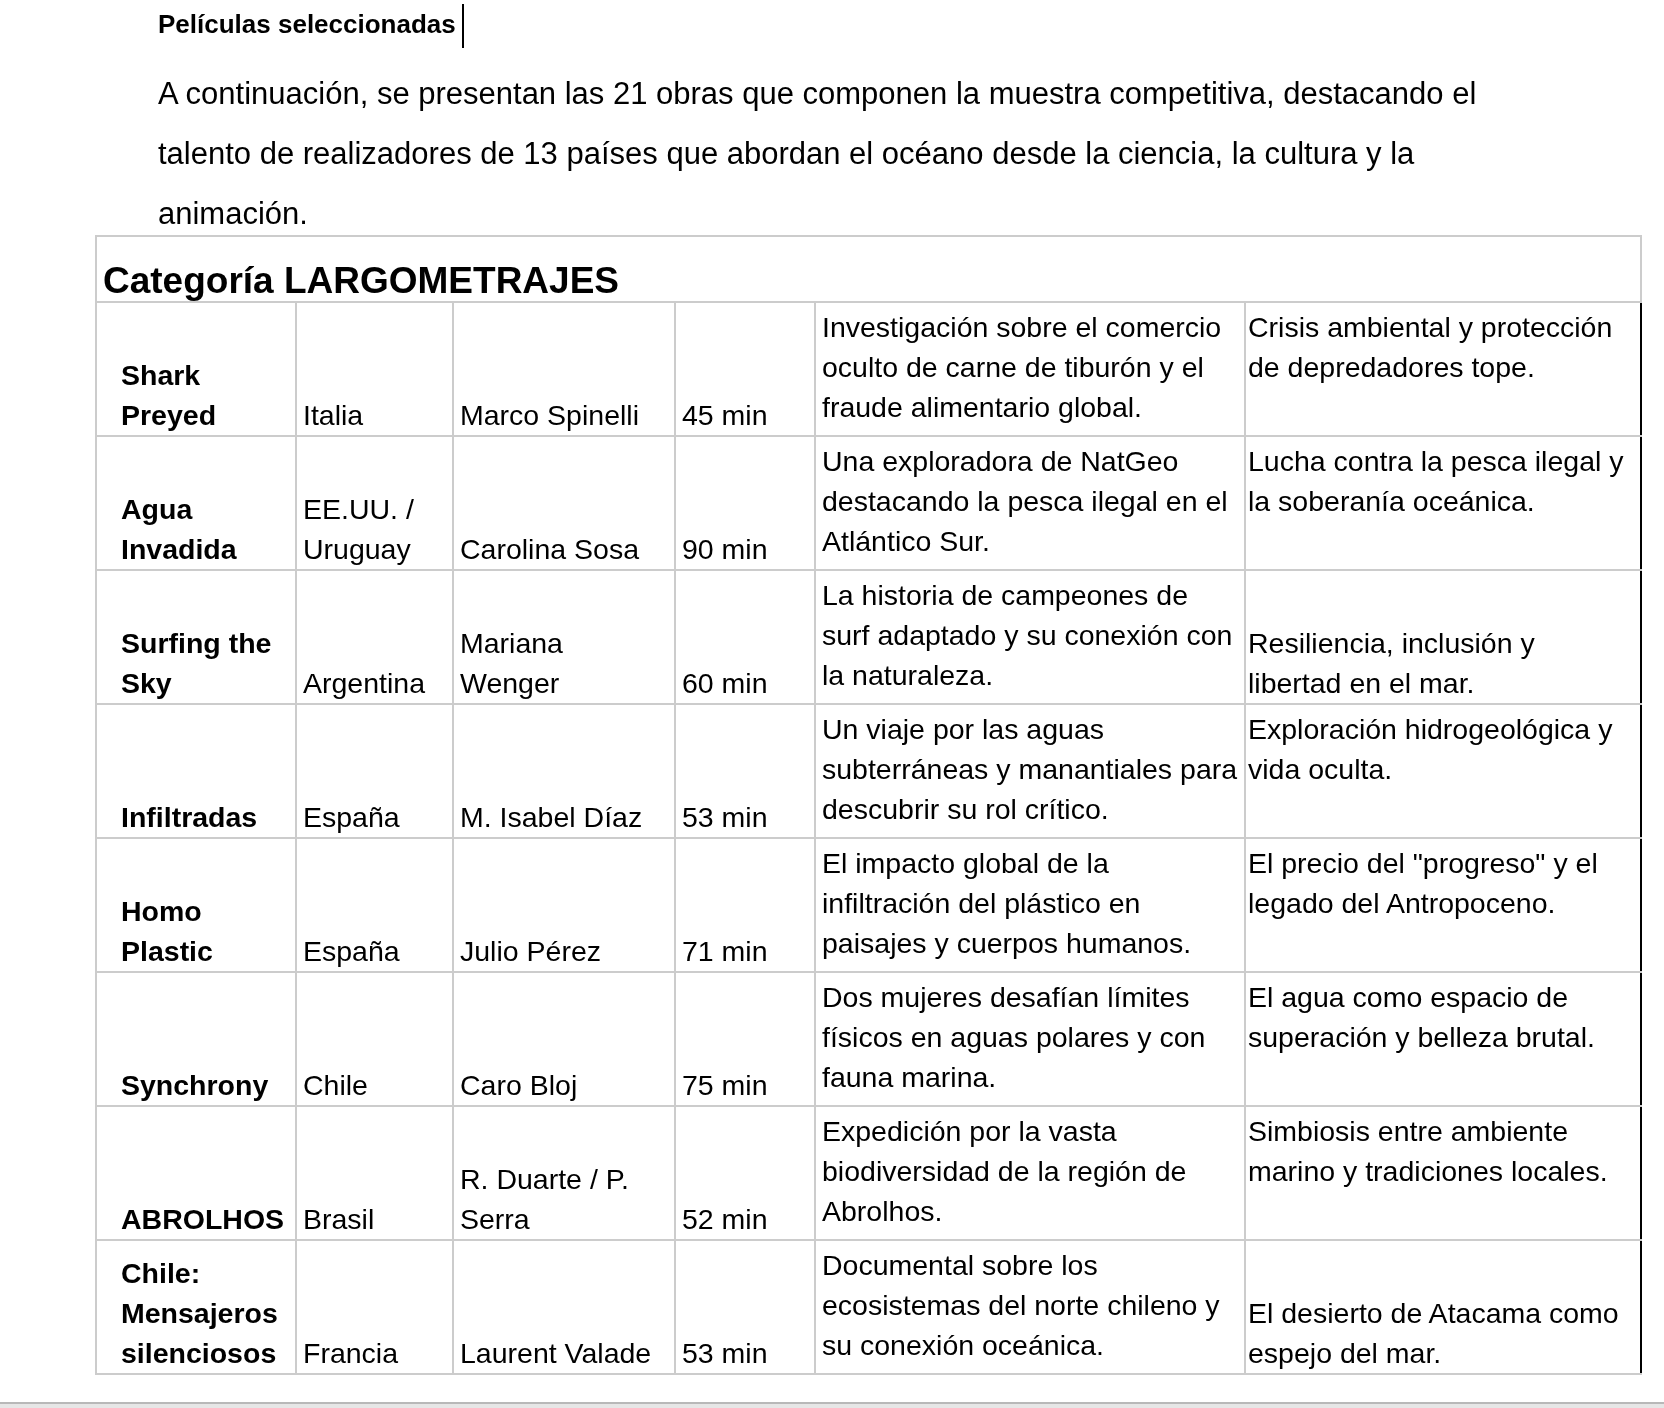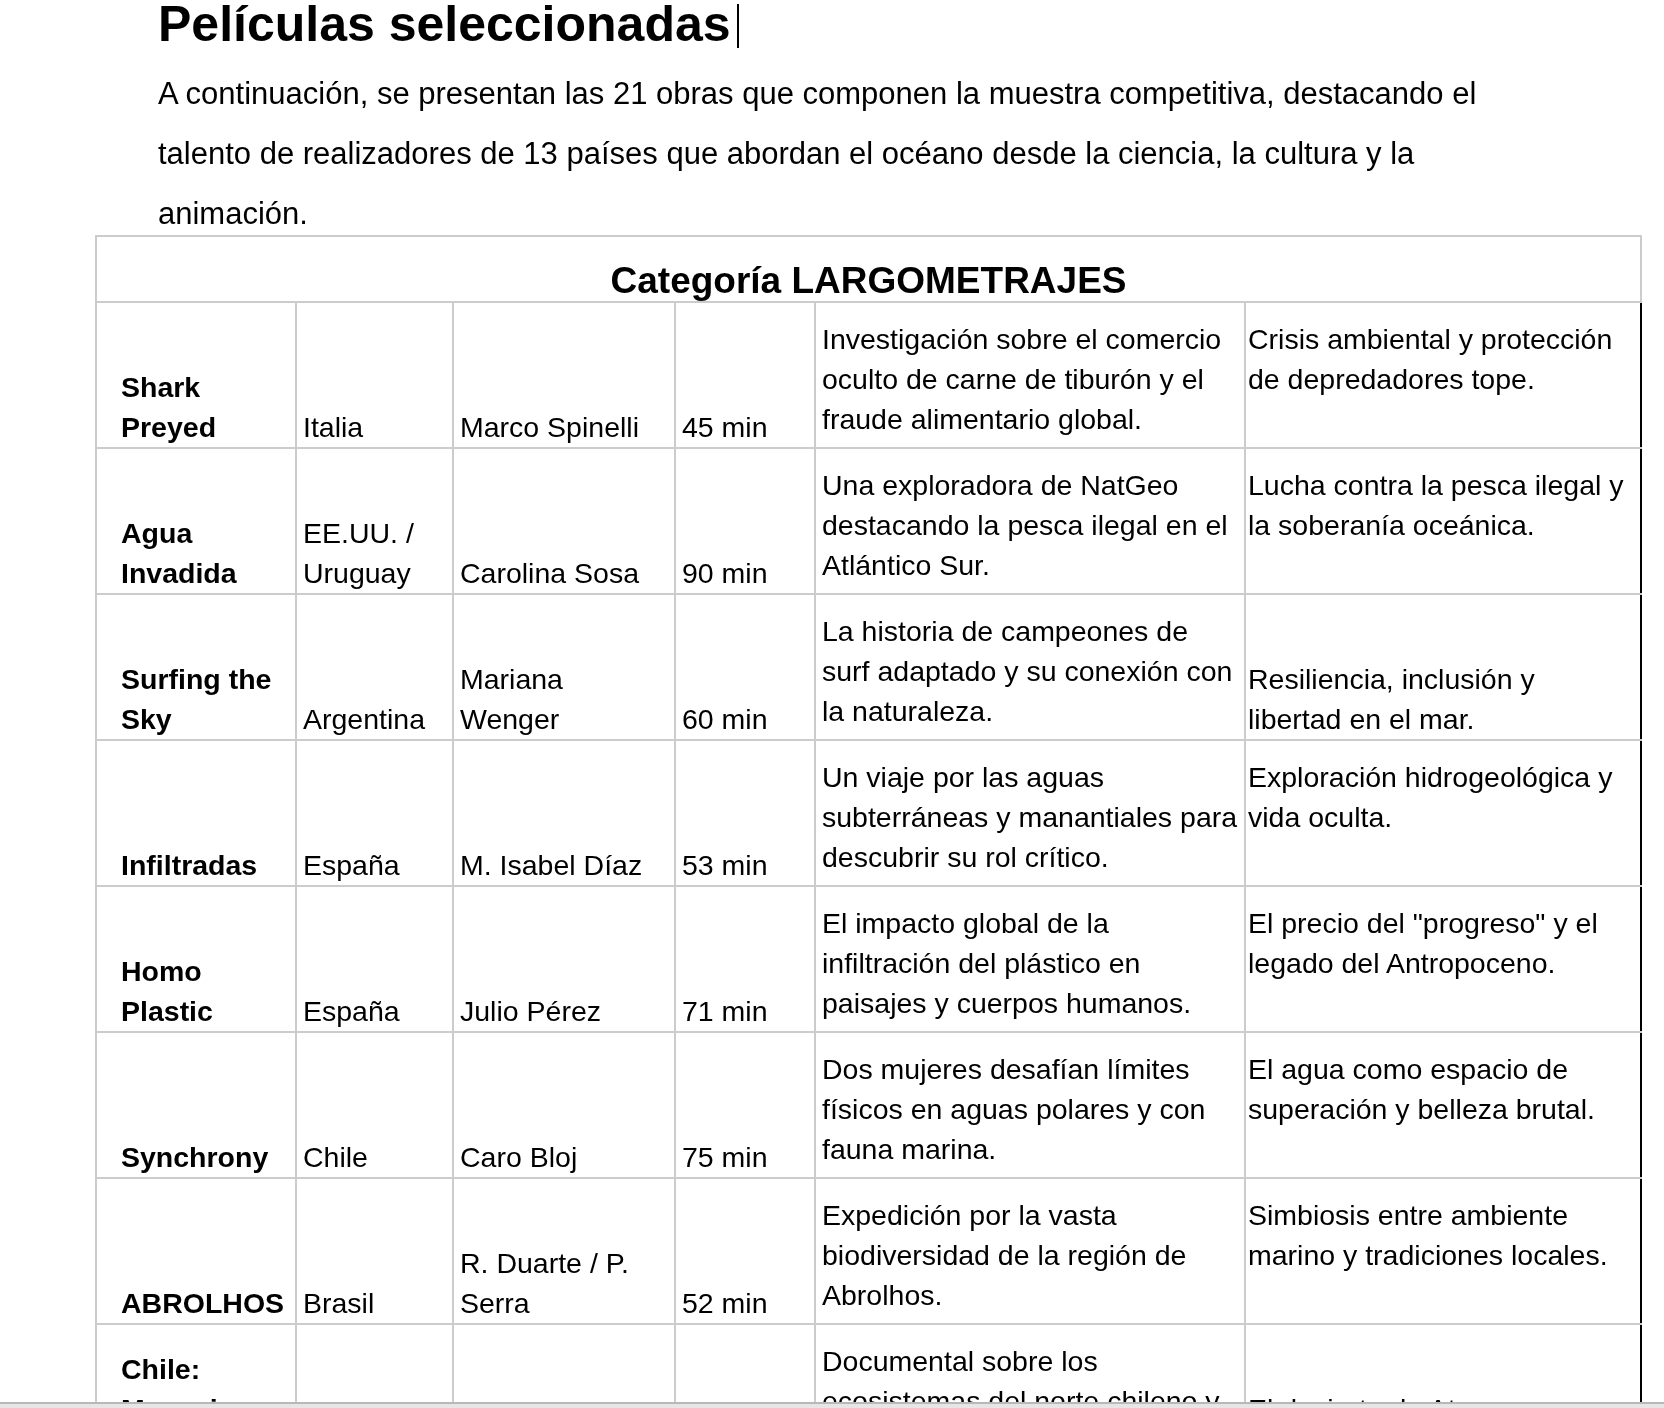--- a/index.html
+++ b/index.html
@@ -13,21 +13,21 @@
       overflow: hidden;
       position: relative;
       font-family: "Liberation Sans", sans-serif;
       color: #000000;
     }
     .heading {
       position: absolute;
       left: 158px;
       top: 2px;
       margin: 0;
-      font-size: 50px;
+      font-size: 26px;
       font-weight: bold;
       line-height: 44px;
       white-space: nowrap;
     }
     .caret {
       display: inline-block;
       width: 2px;
       height: 44px;
       background: #000;
       vertical-align: top;
@@ -53,21 +53,21 @@
       font-size: 28.5px;
       line-height: 40px;
     }
     table.films td, table.films th {
       border: 2px solid #cccccc;
       padding: 0 6px;
       vertical-align: bottom;
       overflow: hidden;
     }
     .cat-row th {
-      text-align: center;
+      text-align: left;
       font-size: 37px;
       font-weight: bold;
       height: 64px;
       vertical-align: middle;
       padding-left: 6px;
     }
     .head-row th {
       height: 48px;
       font-weight: bold;
       text-align: center;
@@ -77,21 +77,21 @@
       height: 128px;
       padding-bottom: 4px;
       padding-top: 2px;
     }
     .body-row td.title {
       font-weight: bold;
       padding-left: 24px;
     }
     .body-row td.synopsis, .body-row td.idea {
       vertical-align: top;
-      padding-top: 16px;
+      padding-top: 4px;
     }
     .body-row td.idea {
       padding-left: 2px;
       border-right: 2px solid #000000;
     }
     .body-row.bottom-anchored td.idea {
       vertical-align: bottom;
     }
     .bottom-bar {
       position: absolute;

